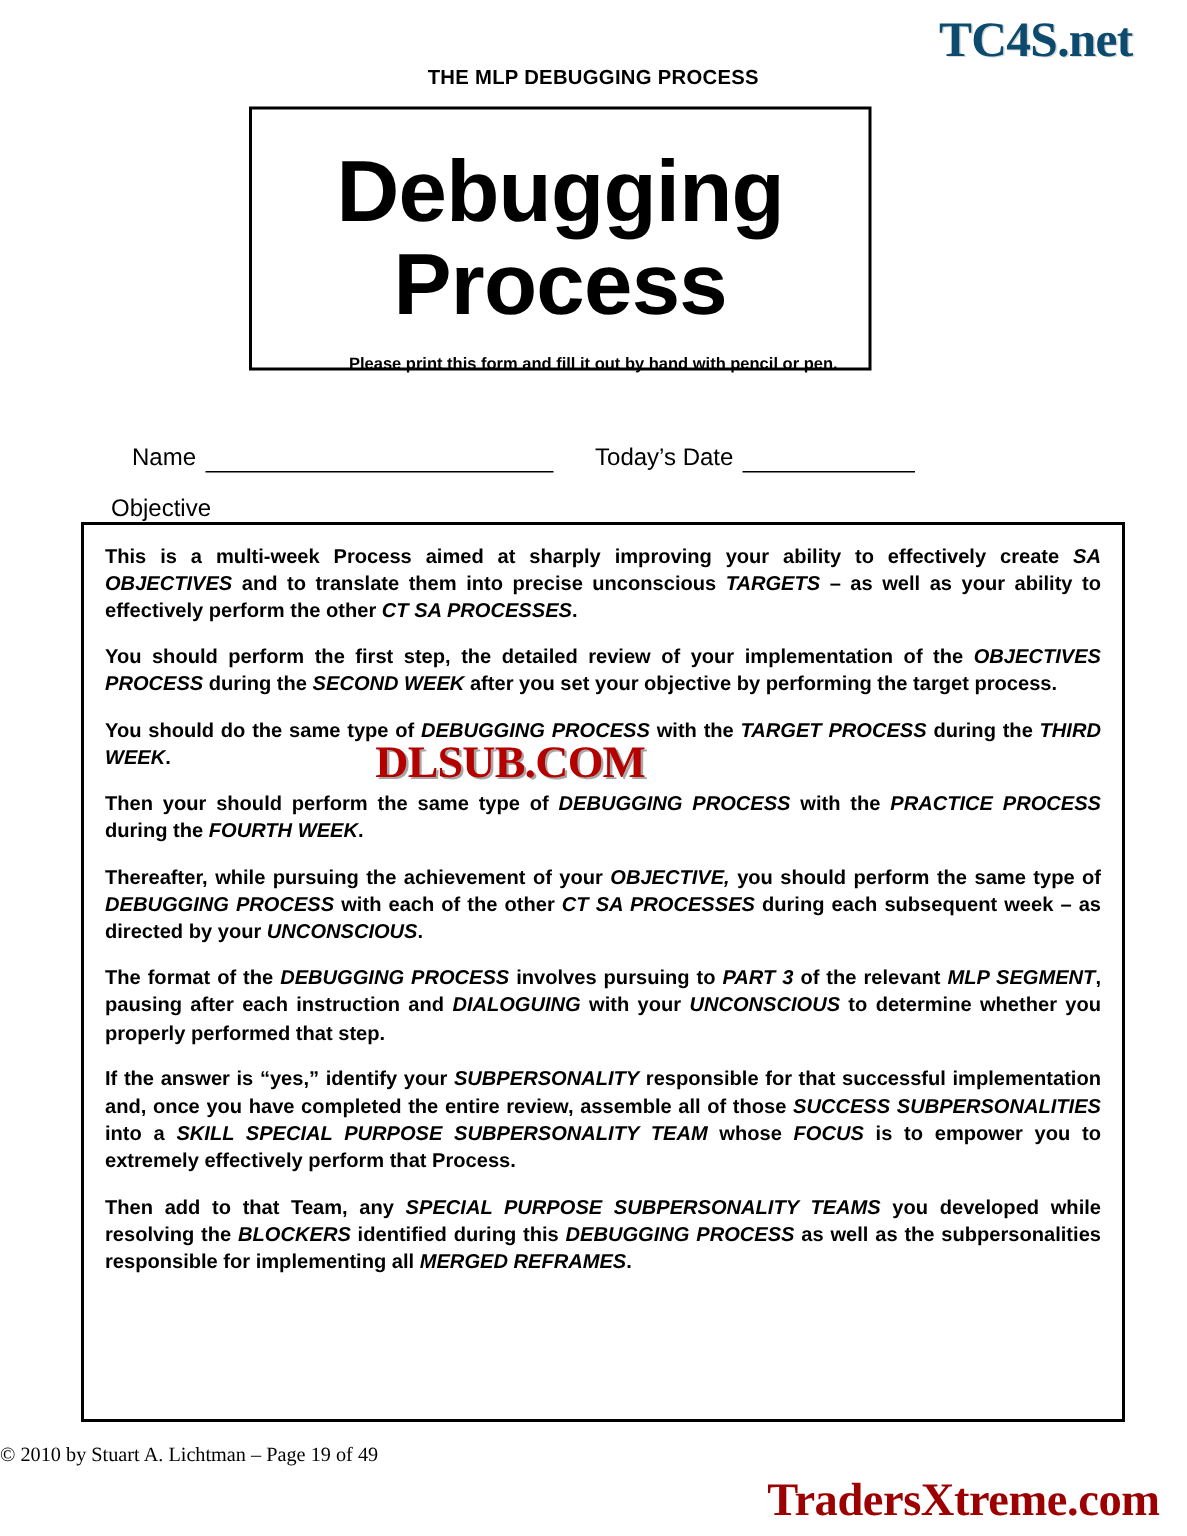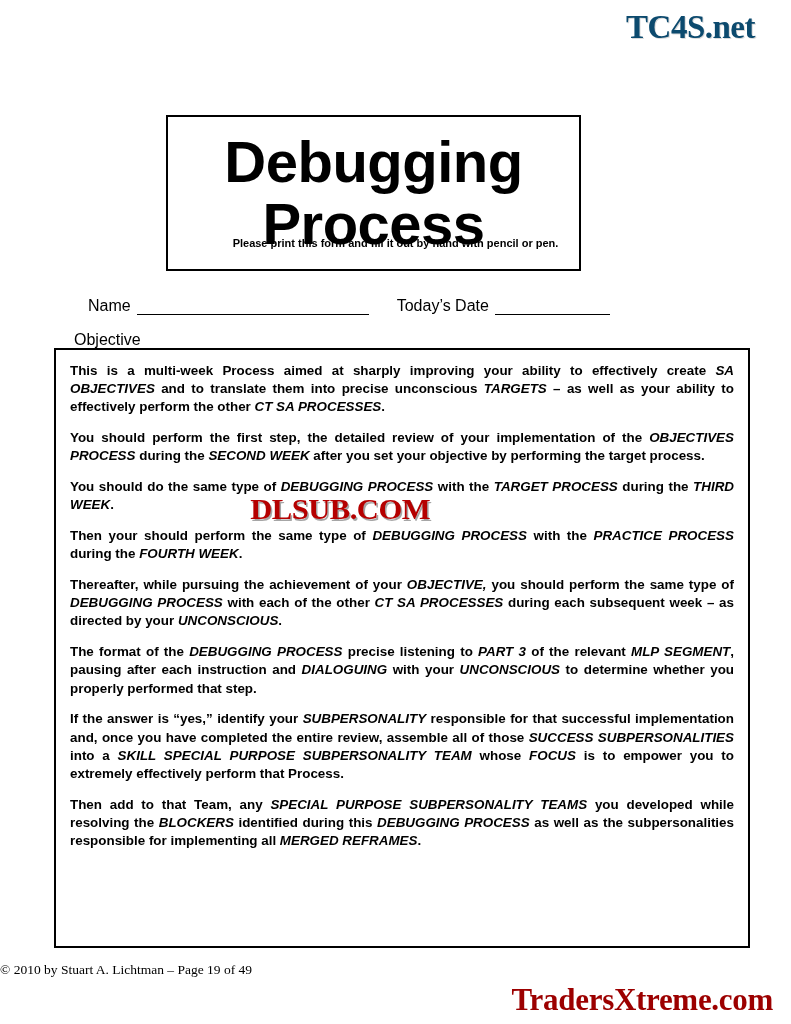--- a/index.html
+++ b/index.html
@@ -54,27 +54,26 @@
     font-size: 13.5px;
     font-weight: bold;
     letter-spacing: 0.2px;
   }
 
   .title-box {
     position: absolute;
     top: 71px;
     left: 166px;
     width: 415px;
-    height: 156px;
+    height: 176px;
     border: 2px solid #000;
     box-sizing: border-box;
     display: flex;
     align-items: center;
     justify-content: center;
-    margin-top: 44px;
   }
   .title-box .title {
     font-size: 58px;
     font-weight: bold;
     line-height: 1.07;
     text-align: center;
     letter-spacing: -0.5px;
   }
 
   .print-note {
@@ -155,20 +154,21 @@
     font-size: 13.5px;
   }
 </style>
 </head>
 <body>
 
 <div class="page">
 
   <div class="wm-top">TC4S.net</div>
 
+  <div class="kicker">THE MLP DEBUGGING PROCESS</div>
 
   <div class="title-box">
     <div class="title">
       <span>Debugging</span><br>
       <span>Process</span>
     </div>
   </div>
 
   <div class="print-note">Please print this form and fill it out by hand with pencil or pen.</div>
 
@@ -186,21 +186,21 @@
 
     <p><span>You should perform the first step, the detailed review of your implementation of the </span><i>OBJECTIVES PROCESS</i><span> during the </span><i>SECOND WEEK</i><span> after you set your objective by performing the target process.</span></p>
 
     <p><span>You should do the same type of </span><i>DEBUGGING PROCESS</i><span> with the </span><i>TARGET PROCESS</i><span> during the </span><i>THIRD WEEK</i><span>.</span></p>
 
 
     <p><span>Then your should perform the same type of </span><i>DEBUGGING PROCESS</i><span> with the </span><i>PRACTICE PROCESS</i><span> during the </span><i>FOURTH WEEK</i><span>.</span></p>
 
     <p><span>Thereafter, while pursuing the achievement of your </span><i>OBJECTIVE,</i><span> you should perform the same type of </span><i>DEBUGGING PROCESS</i><span> with each of the other </span><i>CT SA PROCESSES</i><span> during each subsequent week – as directed by your </span><i>UNCONSCIOUS</i><span>.</span></p>
 
-    <p><span>The format of the </span><i>DEBUGGING PROCESS</i><span> precise listening to </span><i>PART 3</i><span> of the relevant </span><i>MLP SEGMENT</i><span>, pausing after each instruction and </span><i>DIALOGUING</i><span> with your </span><i>UNCONSCIOUS</i><span> to determine whether you properly performed that step.</span></p>
+    <p><span>The format of the </span><i>DEBUGGING PROCESS</i><span> involves pursuing to </span><i>PART 3</i><span> of the relevant </span><i>MLP SEGMENT</i><span>, pausing after each instruction and </span><i>DIALOGUING</i><span> with your </span><i>UNCONSCIOUS</i><span> to determine whether you properly performed that step.</span></p>
 
     <p><span>If the answer is “yes,” identify your </span><i>SUBPERSONALITY</i><span> responsible for that successful implementation and, once you have completed the entire review, assemble all of those </span><i>SUCCESS SUBPERSONALITIES</i><span> into a </span><i>SKILL SPECIAL PURPOSE SUBPERSONALITY TEAM</i><span> whose </span><i>FOCUS</i><span> is to empower you to extremely effectively perform that Process.</span></p>
 
     <p class="last"><span>Then add to that Team, any </span><i>SPECIAL PURPOSE SUBPERSONALITY TEAMS</i><span> you developed while resolving the </span><i>BLOCKERS</i><span> identified during this </span><i>DEBUGGING PROCESS</i><span> as well as the subpersonalities responsible for implementing all </span><i>MERGED REFRAMES</i><span>.</span></p>
 
   </div>
 
   <div class="wm-center">DLSUB.COM</div>
 
   <div class="footer">© 2010 by Stuart A. Lichtman – Page 19 of  49</div>

